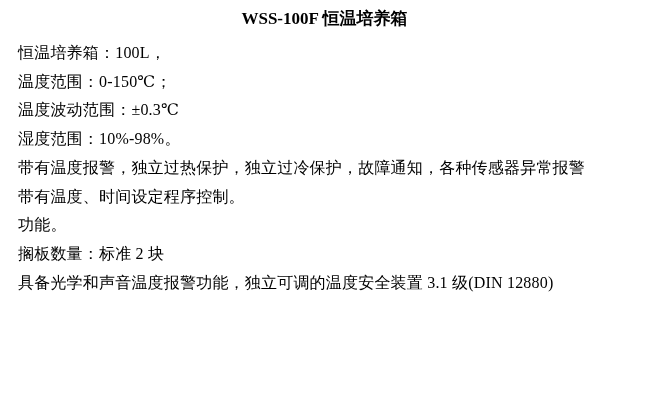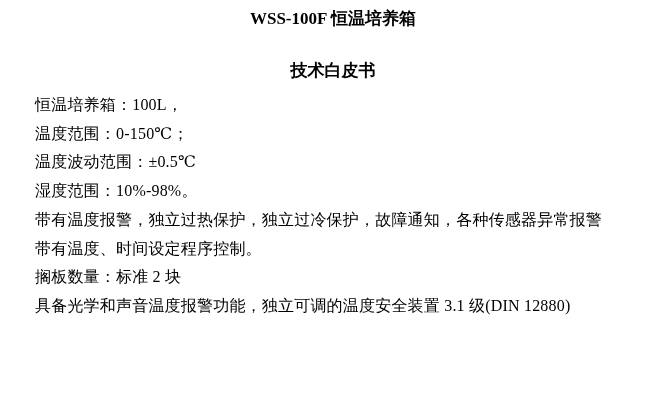--- a/index.html
+++ b/index.html
@@ -11,21 +11,21 @@
     width: 649px;
     height: 419px;
     overflow: hidden;
     color: #000000;
     font-family: "Liberation Serif", "DejaVu Serif", serif;
   }
   .page {
     box-sizing: border-box;
     width: 649px;
     height: 419px;
-    padding: 8px 18px 0 35px;
+    padding: 8px 18px 0 18px;
     background: #ffffff;
   }
   .doc-title {
     margin: 0;
     text-align: center;
     font-size: 17px;
     line-height: 22px;
     font-weight: bold;
   }
   .doc-subtitle {
@@ -44,24 +44,24 @@
     line-height: 28.7px;
     white-space: nowrap;
     letter-spacing: 0.2px;
   }
 </style>
 </head>
 <body>
 
 <div class="page">
   <h1 class="doc-title">WSS-100F 恒温培养箱</h1>
-  <h2 class="doc-subtitle">技术白皮书</h2>
   <div class="content">
     <p>恒温培养箱：100L，</p>
     <p>温度范围：0-150℃；</p>
-    <p>温度波动范围：±0.5℃</p>
+    <p>温度波动范围：±0.3℃</p>
     <p>湿度范围：10%-98%。</p>
     <p>带有温度报警，独立过热保护，独立过冷保护，故障通知，各种传感器异常报警</p>
     <p>带有温度、时间设定程序控制。</p>
+    <p>功能。</p>
     <p>搁板数量：标准 2 块</p>
     <p>具备光学和声音温度报警功能，独立可调的温度安全装置 3.1 级(DIN 12880)</p>
   </div>
 </div>
 
 </body></html>

